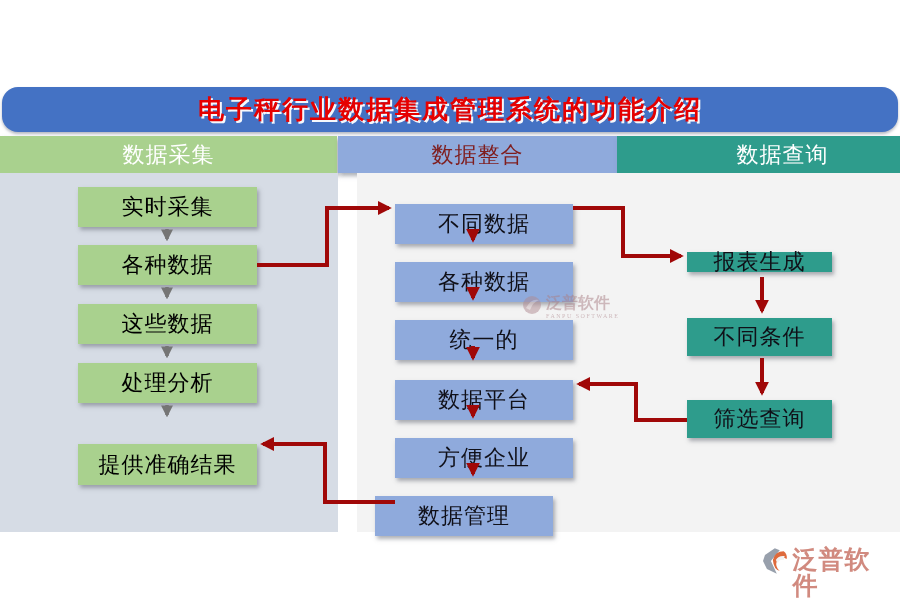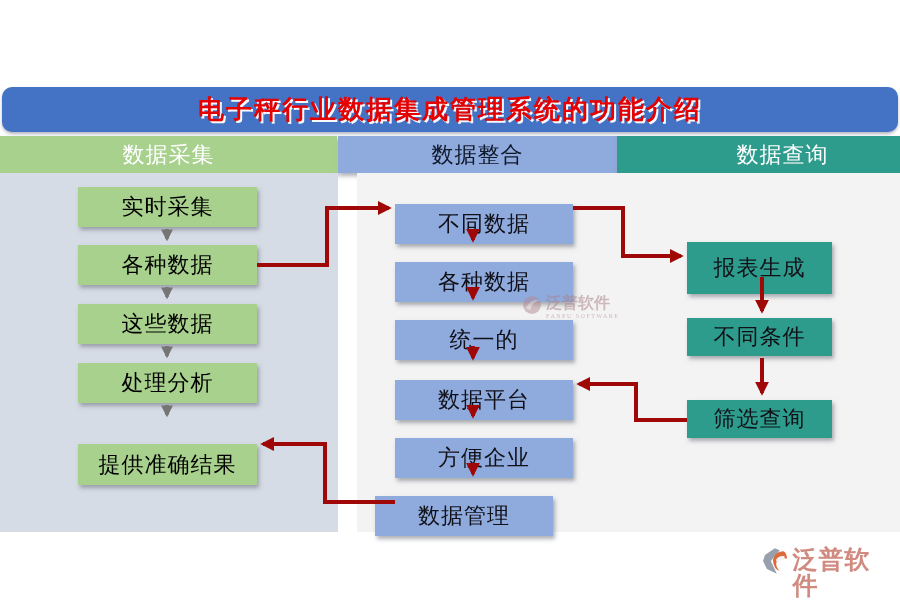--- a/index.html
+++ b/index.html
@@ -3,35 +3,35 @@
 <meta charset="utf-8">
 <style>
   html,body{margin:0;padding:0;background:#ffffff;}
   .stage{
     position:relative;width:900px;height:600px;background:#ffffff;overflow:hidden;
     font-family:"Liberation Serif","DejaVu Serif",serif;
   }
   
   .title-bar{
     position:absolute;left:2px;top:87px;width:896px;height:45px;
-    background:var(--title_bar,#4472C4);border-radius:10px;
+    background:var(--title_bar,#4472C4);border-radius:16px;
     display:flex;align-items:center;justify-content:center;
     box-shadow:0 2px 3px rgba(90,100,120,.45);
   }
   .title-bar .title-text{
     color:var(--title_text,#E60000);font-size:26px;font-weight:bold;letter-spacing:2px;
     text-shadow:2px 2px 0 rgba(255,255,255,.95);white-space:nowrap;
   }
   
   .col-header{
     position:absolute;top:136px;height:37px;display:flex;align-items:center;justify-content:center;
     font-size:22px;letter-spacing:1px;box-shadow:2px 3px 4px rgba(110,115,125,.55);
   }
   .hdr-collect{left:0;width:337px;background:var(--collect_green,#A9D18E);color:#ffffff;}
-  .hdr-integrate{left:338px;width:279px;background:var(--integrate_blue,#8FAADC);color:#0f172a;}
+  .hdr-integrate{left:338px;width:279px;background:var(--integrate_blue,#8FAADC);color:#7f1d1d;}
   .hdr-query{left:617px;width:283px;background:var(--query_teal,#2E9C8C);color:#ffffff;padding-left:24px;}
   
   .panel-left{position:absolute;left:0;top:173px;width:338px;height:359px;background:var(--left_panel,#D6DCE5);}
   .panel-right{position:absolute;left:357px;top:173px;width:543px;height:359px;background:var(--right_panel,#F3F3F3);}
   
   .node{
     position:absolute;display:flex;align-items:center;justify-content:center;
     font-size:22px;letter-spacing:1px;white-space:nowrap;
     box-shadow:2px 3px 4px rgba(95,100,112,.5);
   }
@@ -79,21 +79,21 @@
   <div class="node green" style="left:78px;top:363px;width:179px;height:40px">处理分析</div>
   <div class="node green" style="left:78px;top:444px;width:179px;height:41px">提供准确结果</div>
 
   <div class="node blue" style="left:395px;top:188px;width:178px;height:40px">不同数据</div>
   <div class="node blue" style="left:395px;top:246px;width:178px;height:40px">各种数据</div>
   <div class="node blue" style="left:395px;top:304px;width:178px;height:40px">统一的</div>
   <div class="node blue" style="left:395px;top:364px;width:178px;height:40px">数据平台</div>
   <div class="node blue" style="left:395px;top:422px;width:178px;height:40px">方便企业</div>
   <div class="node blue" style="left:375px;top:480px;width:178px;height:40px">数据管理</div>
 
-  <div class="node teal" style="left:687px;top:242px;width:145px;height:52px">报表生成</div>
+  <div class="node teal" style="left:687px;top:252px;width:145px;height:20px">报表生成</div>
   <div class="node teal" style="left:687px;top:318px;width:145px;height:38px">不同条件</div>
   <div class="node teal" style="left:687px;top:400px;width:145px;height:38px">筛选查询</div>
 
   <svg class="connectors" viewBox="0 0 900 600">
     <defs>
       <marker id="arrow-red" viewBox="0 0 10 10" refX="8" refY="5" markerWidth="3.5" markerHeight="3.5" orient="auto-start-reverse" markerUnits="strokeWidth">
         <path class="mk-red" d="M0,0 L10,5 L0,10 z"></path>
       </marker>
       <marker id="arrow-gray" viewBox="0 0 10 10" refX="8" refY="5" markerWidth="3.4" markerHeight="3.4" orient="auto-start-reverse" markerUnits="strokeWidth">
         <path class="mk-gray" d="M0,0 L10,5 L0,10 z"></path>

